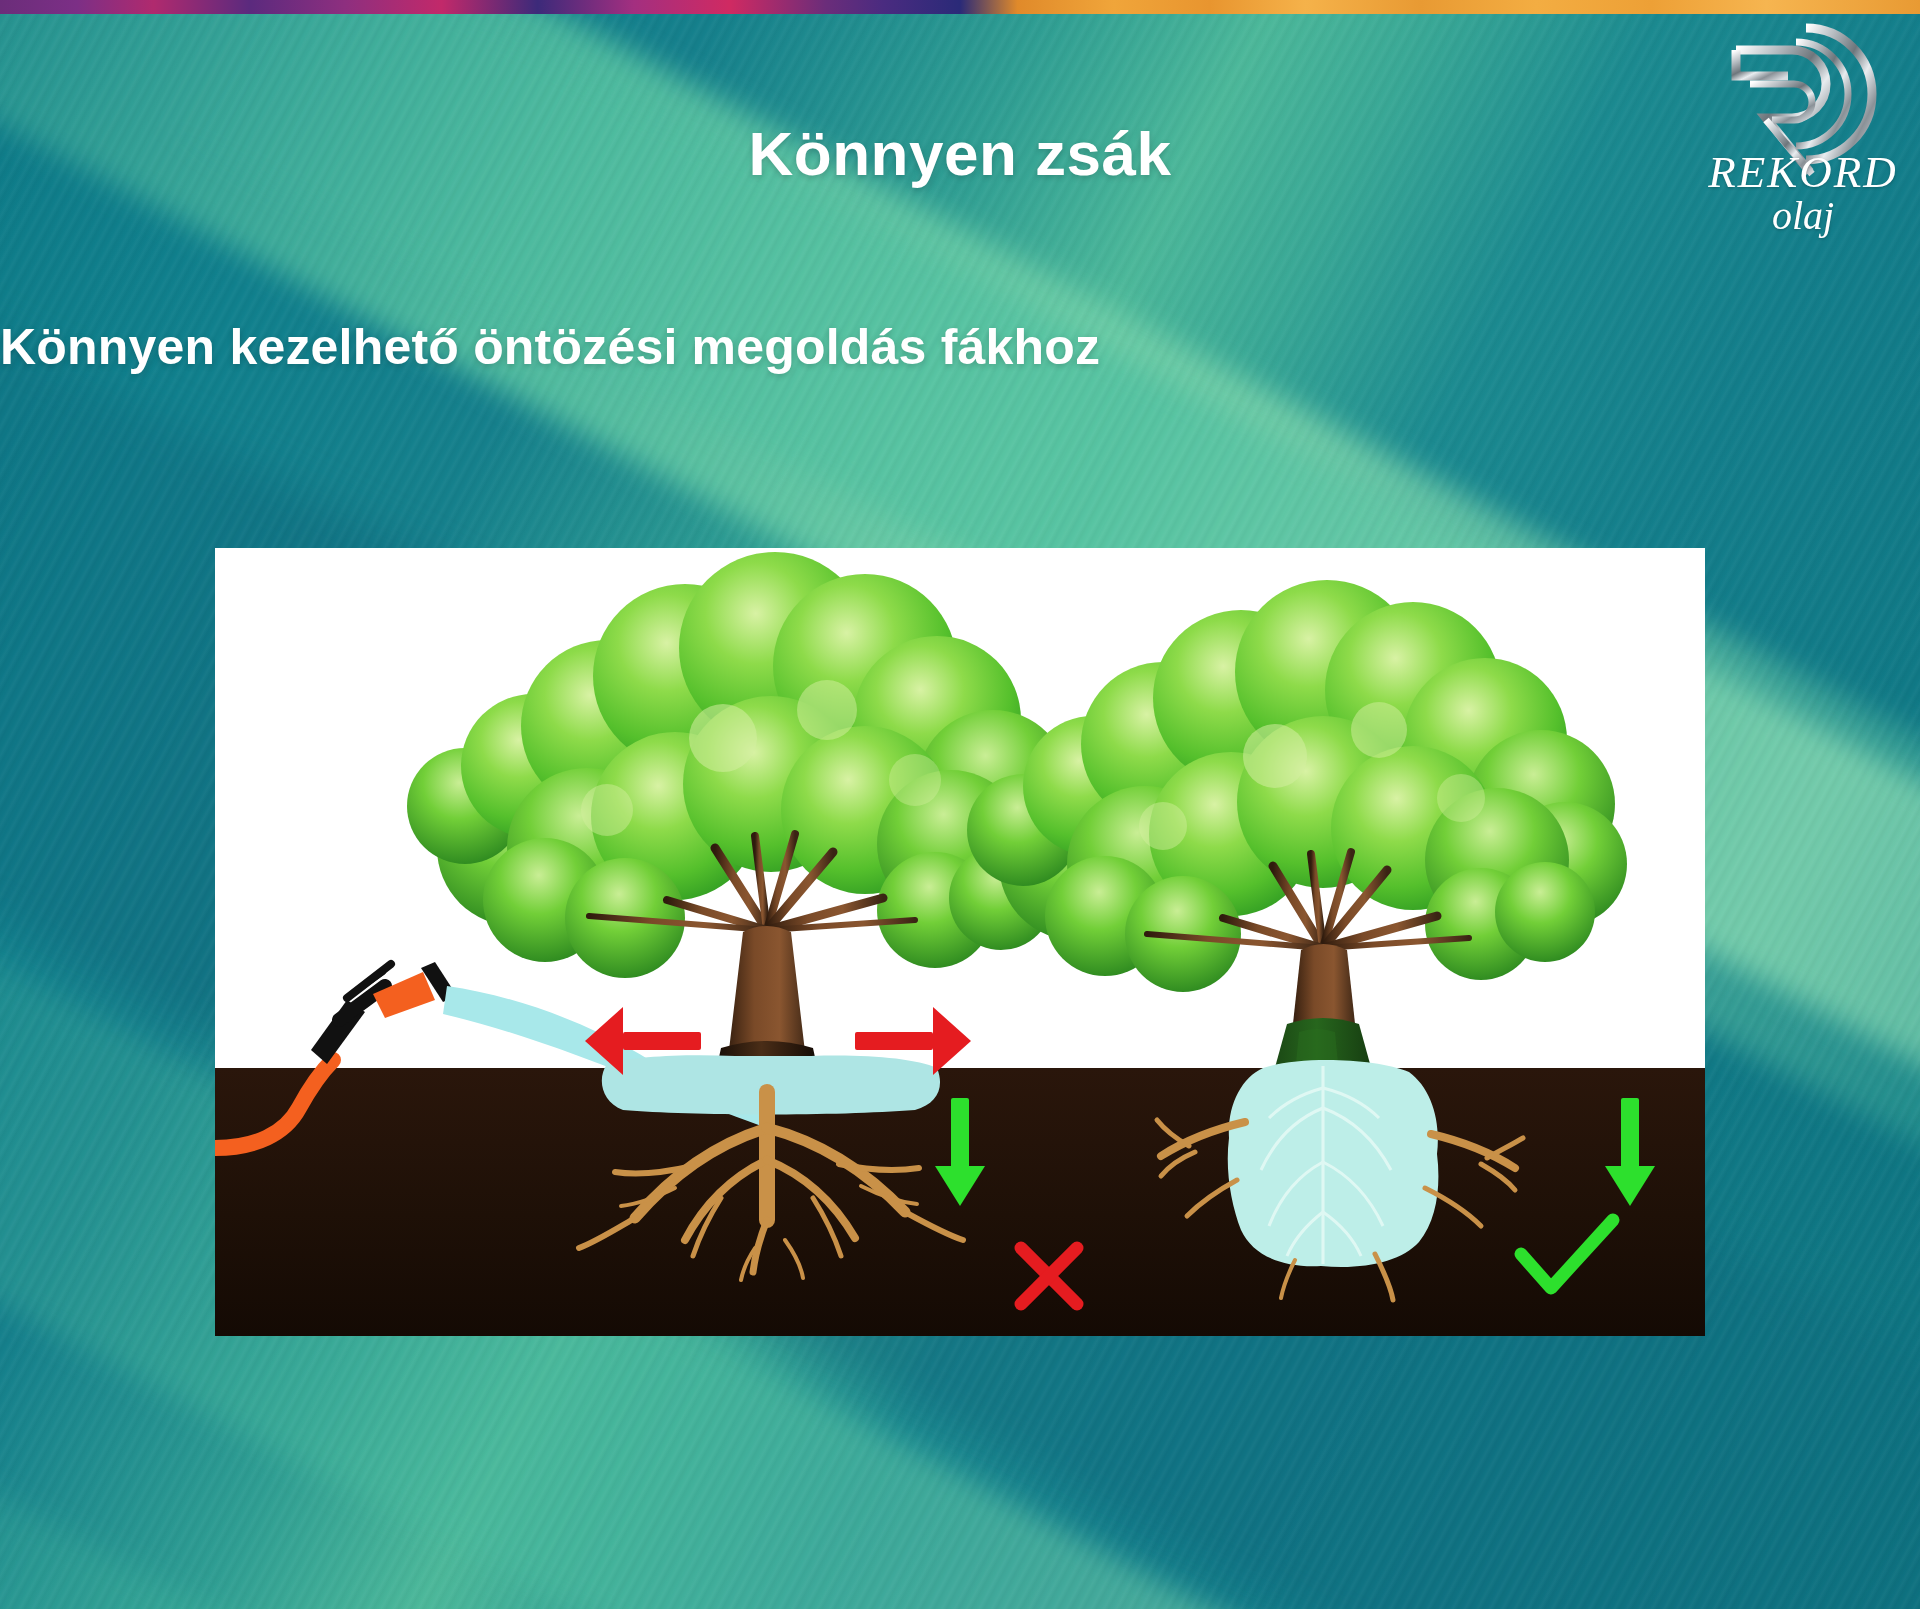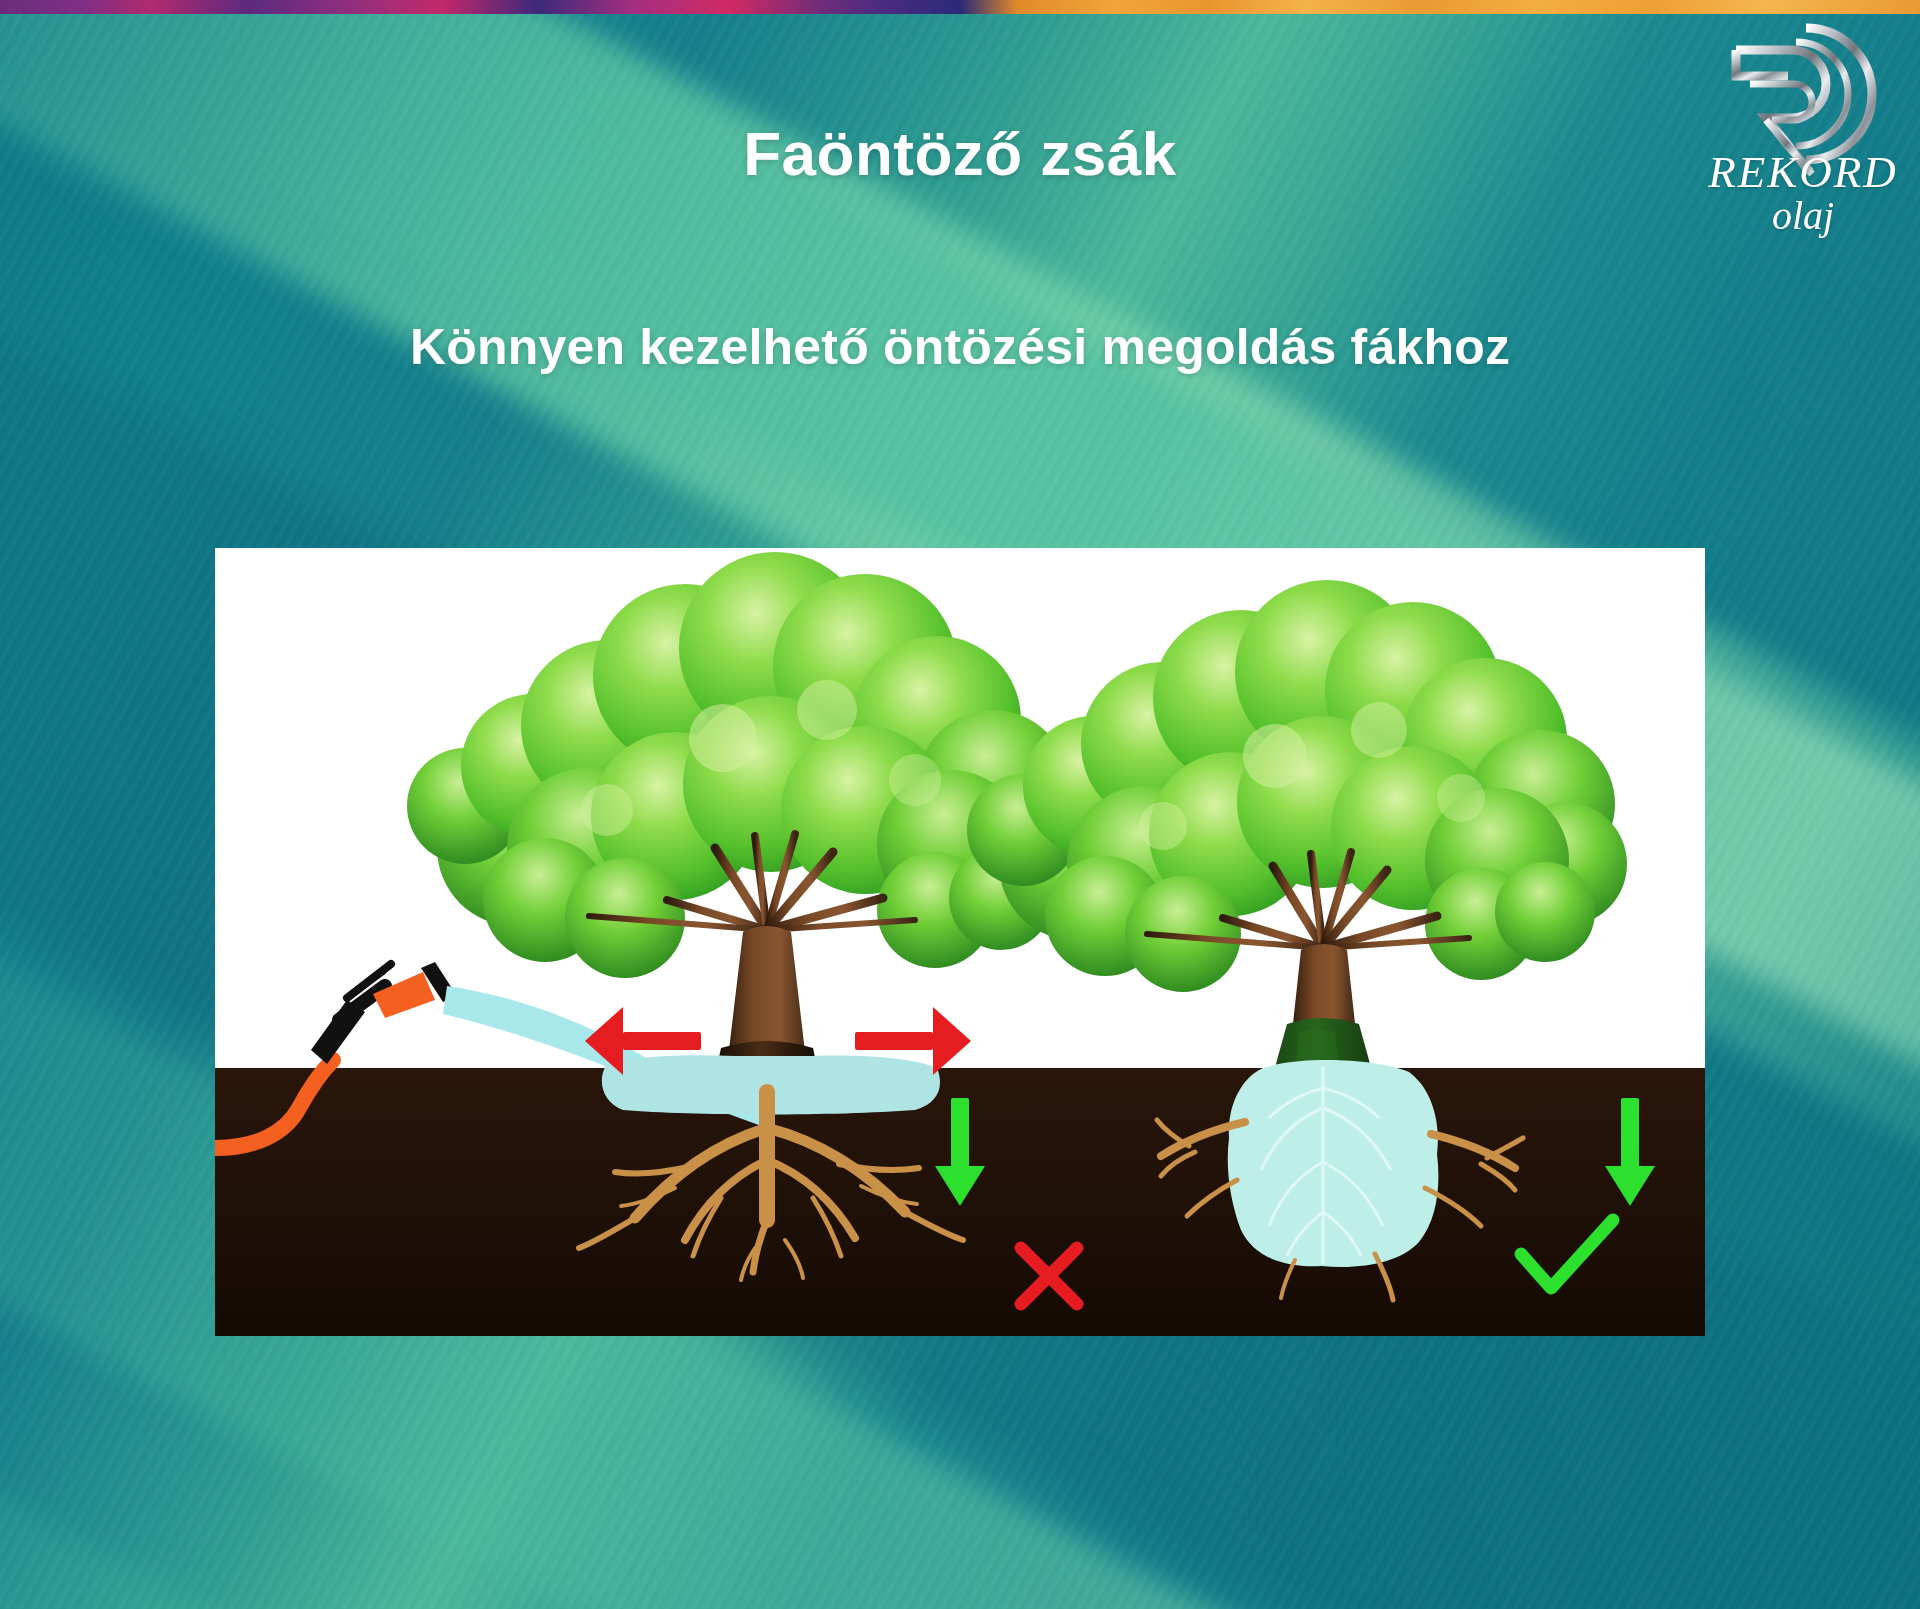--- a/index.html
+++ b/index.html
@@ -131,21 +131,20 @@
     color:#ffffff;
     font-size:62px;
     font-weight:bold;
     letter-spacing:.5px;
     text-shadow:0 2px 6px rgba(0,0,0,.18);
     z-index:20;
   }
   .subtitle {
     position:absolute;
     left:0; right:0; top:318px;
-    text-align:center;
     color:#ffffff;
     font-size:50px;
     font-weight:bold;
     letter-spacing:.2px;
     text-shadow:0 2px 6px rgba(0,0,0,.18);
     z-index:20;
   }
 
   
   .panel {
@@ -202,21 +201,21 @@
         <path d="M58 44 h56 a34 34 0 0 1 0 68 h-26 l44 54" stroke-width="9" stroke-linejoin="miter"></path>
         <path d="M58 44 v26 h52" stroke-width="9"></path>
         <path d="M72 78 h44 a18 18 0 0 1 0 36 h-22" stroke-width="7"></path>
         <path d="M88 114 l46 54" stroke-width="7"></path>
       </g>
     </svg>
     <div class="logo-word nosel">REKORD</div>
     <div class="logo-sub nosel">olaj</div>
   </div>
 
-  <h1 class="title nosel">Faöntöző zsák</h1>
+  <h1 class="title nosel">Könnyen zsák</h1>
   <h2 class="subtitle nosel">Könnyen kezelhető öntözési megoldás fákhoz</h2>
 
   <div class="panel">
     <div class="sky"></div>
     <div class="soil"></div>
 
     <svg class="scene" viewBox="0 0 1490 788" preserveAspectRatio="none">
       <defs>
         <radialGradient id="leafA" cx="40%" cy="32%" r="75%">
           <stop offset="0%" stop-color="#d8f2a4"></stop>

